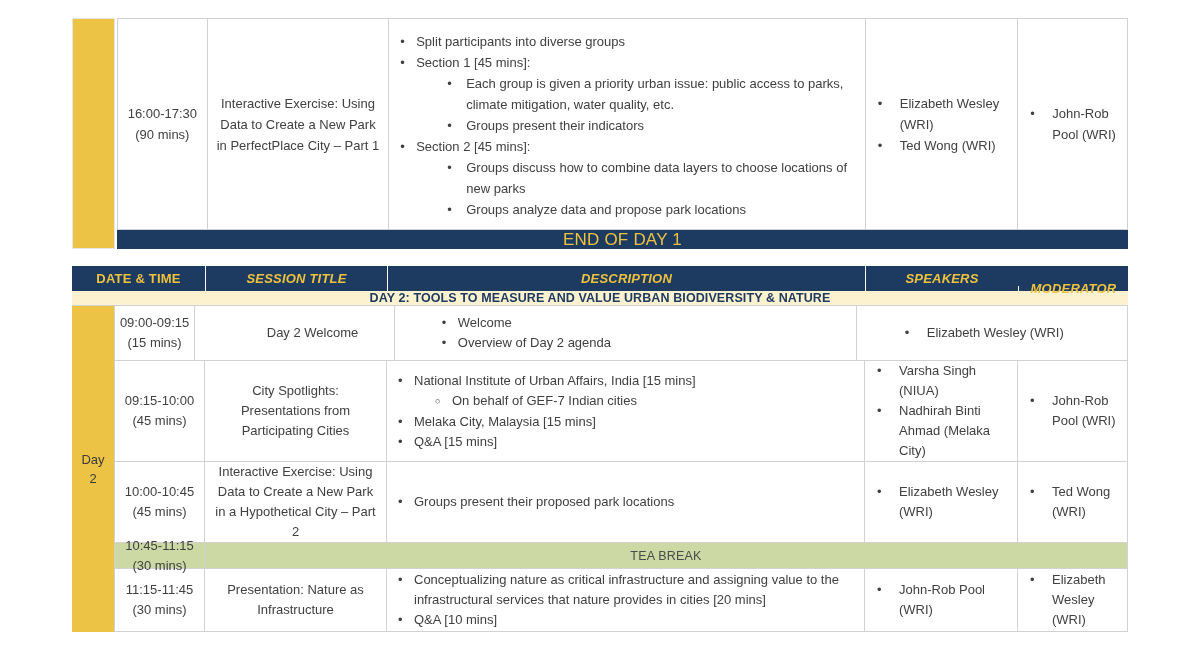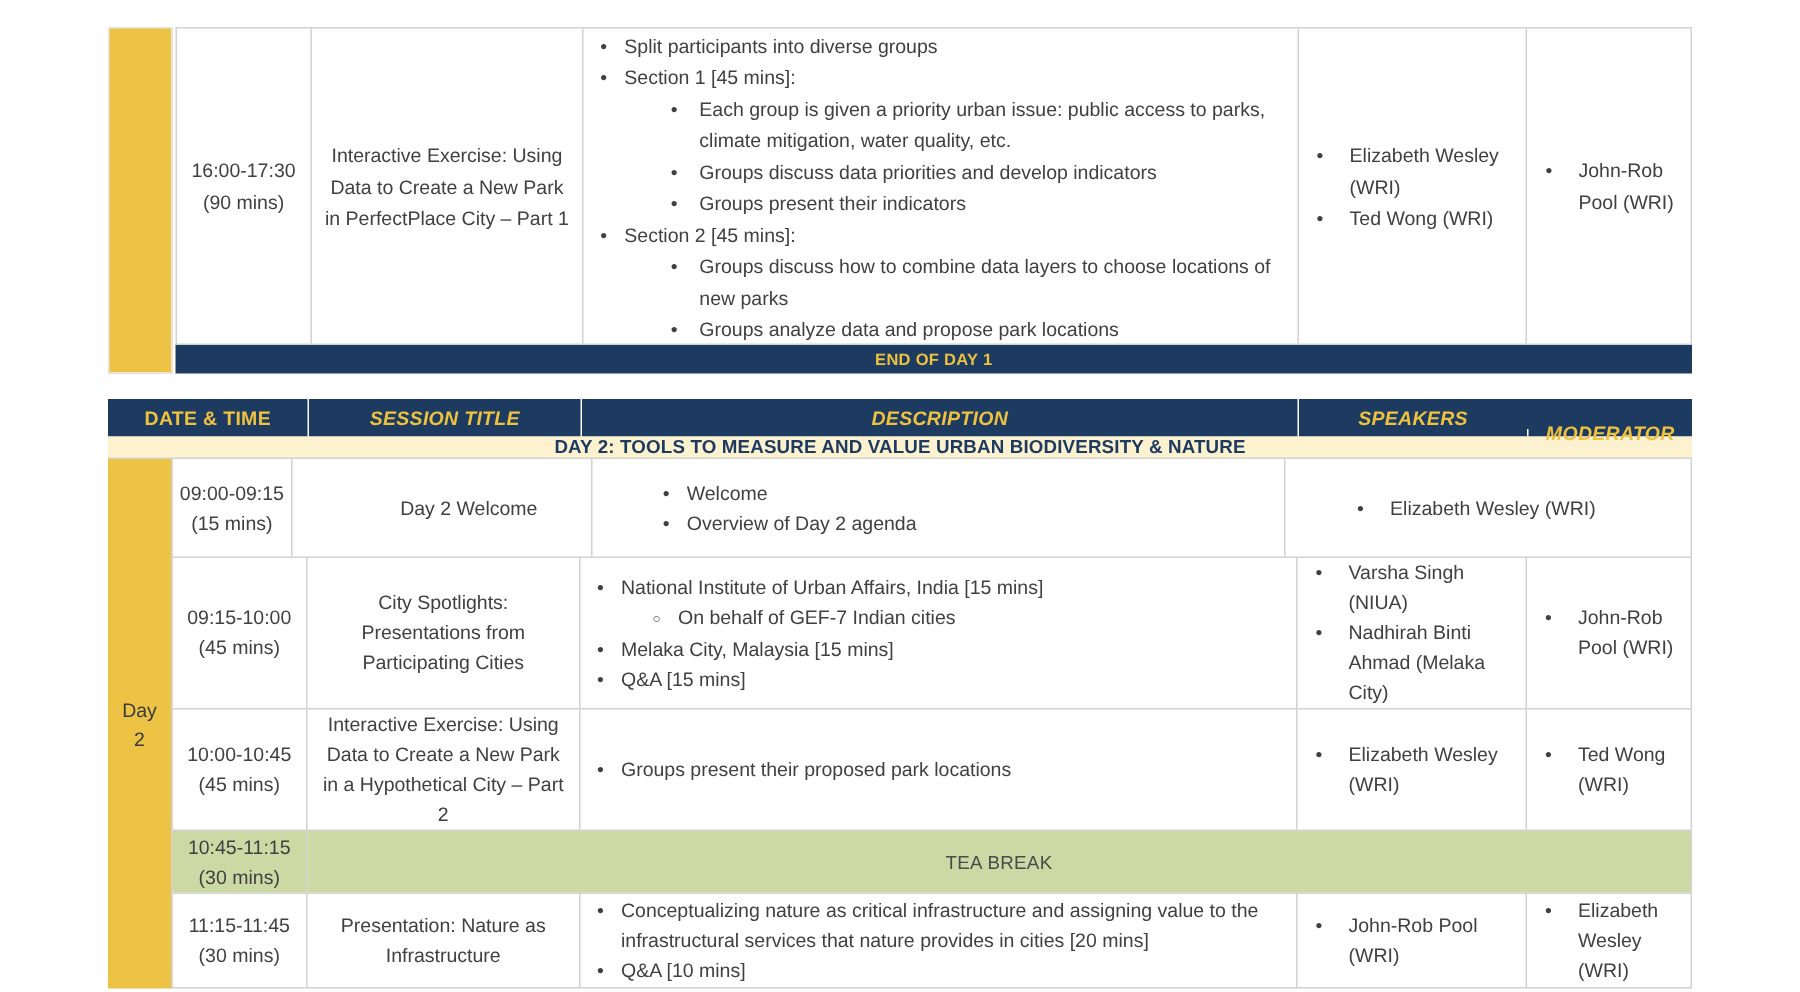--- a/index.html
+++ b/index.html
@@ -36,38 +36,38 @@
   .bi{display:flex;align-items:flex-start;}
   .bi .mk{flex:0 0 auto;}
   .bi .bt{flex:1 1 auto;}
   .l1{padding-left:5px;}  .l1 .mk{width:22px;padding-left:6px;}
   .l2{padding-left:50px;} .l2 .mk{width:27px;padding-left:8px;}
   .lo{padding-left:42px;} .lo .mk{width:23px;padding-left:6px;}
   .ps .mk{width:26px;padding-left:4px;}
   .mk.dot::before{content:"\2022";}
   .mk.circ::before{content:"\25CB";font-size:9px;position:relative;top:-1px;}
   
-  .end-banner{height:19px;background:var(--navy);color:var(--gold-text);font-weight:700;font-size:11px;
+  .end-banner{height:19px;background:var(--navy);color:var(--gold-text);font-weight:400;font-size:17px;
     display:flex;align-items:center;justify-content:center;letter-spacing:.2px;}
   
   .t2{position:absolute;left:72px;top:266px;width:1056px;}
   .t2-head{display:flex;height:25px;background:var(--navy);}
   .hc{color:var(--gold-text);font-weight:700;font-size:13px;display:flex;align-items:center;justify-content:center;letter-spacing:.2px;}
   .hc + .hc{border-left:1px solid #ffffff;font-style:italic;}
   .h-dt{width:133px;} .h-st{width:182px;} .h-de{width:478px;} .h-sp{width:153px;} .h-mo{width:110px;margin-top:20px;}
   .t2-banner{height:15px;background:var(--cream);color:var(--navy);font-weight:700;font-size:12.5px;
     display:flex;align-items:center;justify-content:center;border-bottom:1px solid var(--border-gray);letter-spacing:.1px;}
   .t2-body{display:flex;}
   .t2-daycol{width:43px;background:var(--accent-yellow);display:flex;align-items:center;justify-content:center;
     border-right:1px solid var(--border-gray);}
   .t2-daycol span{display:inline-block;width:30px;text-align:center;line-height:19px;color:#3b3b3b;}
   .t2-rows{width:1013px;border-left:none;}
   .r{display:flex;border-bottom:1px solid var(--border-gray);}
   .r .c{border-right:1px solid var(--border-gray);display:flex;flex-direction:column;justify-content:center;line-height:20px;}
-  .r1{height:66px;gap:36px;} .r2{height:101px;} .r3{height:81px;} .rt{height:42px;} .r4{height:63px;}
+  .r1{height:55px;gap:36px;} .r2{height:101px;} .r3{height:81px;} .rt{height:26px;} .r4{height:63px;}
   .green{background:var(--tea-green);}
   .tea-cell{flex:1 1 auto;background:var(--tea-green);display:flex;align-items:center;justify-content:center;
     font-size:12.5px;color:#4b4b4b;border-right:1px solid var(--border-gray);letter-spacing:.2px;}
 </style>
 </head>
 <body>
 
 <div class="page">
 
   <div class="t1">
@@ -86,24 +86,20 @@
               <span class="mk dot"></span>
               <span class="bt">Split participants into diverse groups</span>
             </div>
           <div class="bi l1">
               <span class="mk dot"></span>
               <span class="bt">Section 1 [45 mins]:</span>
             </div>
           <div class="bi l2">
               <span class="mk dot"></span>
               <span class="bt">Each group is given a priority urban issue: public access to parks, climate mitigation, water quality, etc.</span>
-            </div>
-          <div class="bi l2">
-              <span class="mk dot"></span>
-              <span class="bt">Groups discuss data priorities and develop indicators</span>
             </div>
           <div class="bi l2">
               <span class="mk dot"></span>
               <span class="bt">Groups present their indicators</span>
             </div>
           <div class="bi l1">
               <span class="mk dot"></span>
               <span class="bt">Section 2 [45 mins]:</span>
             </div>
           <div class="bi l2">

